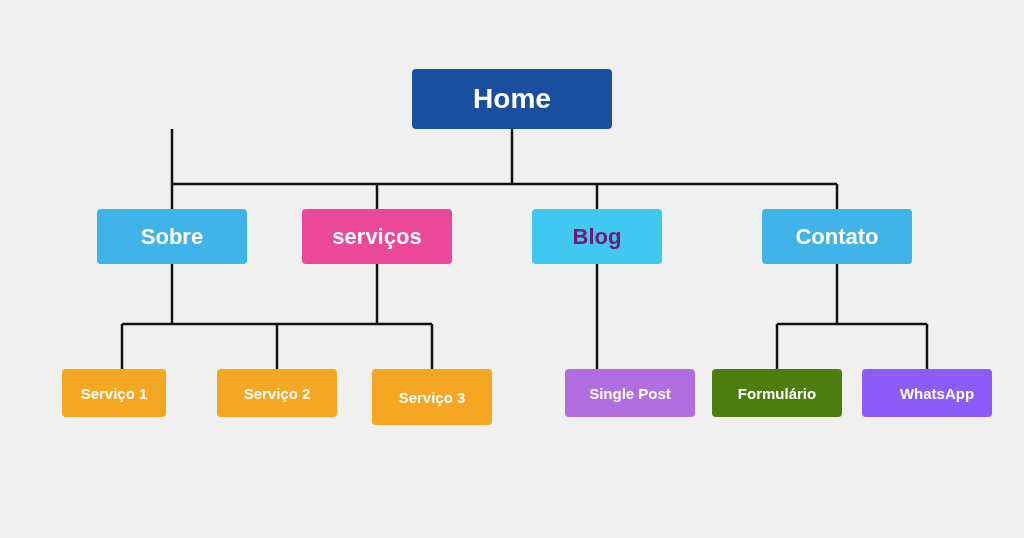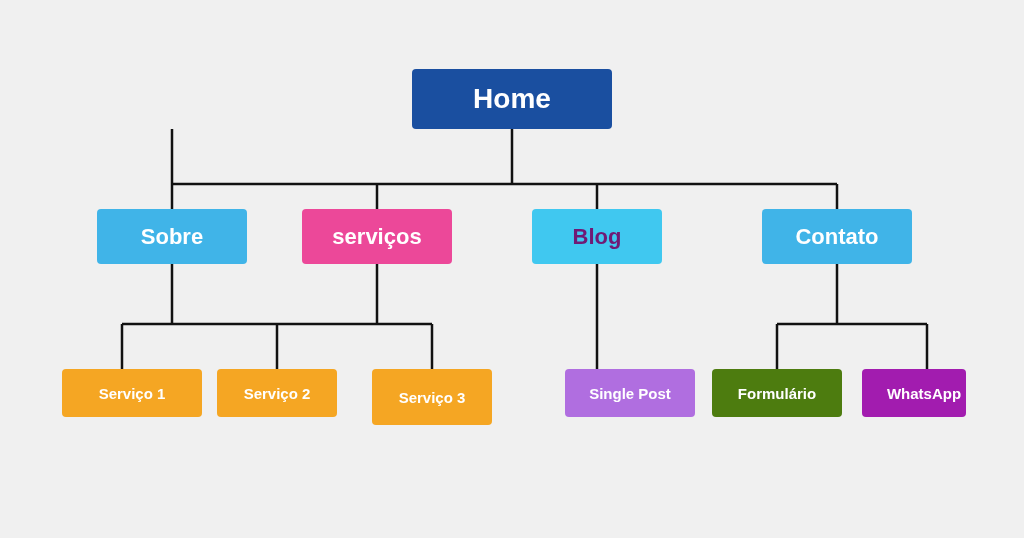--- a/index.html
+++ b/index.html
@@ -88,21 +88,21 @@
       width: 150px;
       height: 55px;
       left: 730px;
       top: 180px;
     }
 
     .node-servico1 {
       background: #f5a623;
       color: white;
       font-size: 15px;
-      width: 140px;
+      width: 104px;
       height: 48px;
       left: 30px;
       top: 340px;
     }
 
     .node-servico2 {
       background: #f5a623;
       color: white;
       font-size: 15px;
       width: 120px;
@@ -136,24 +136,24 @@
       background: #4d7c0f;
       color: white;
       font-size: 15px;
       width: 130px;
       height: 48px;
       left: 680px;
       top: 340px;
     }
 
     .node-whatsapp {
-      background: #a21caf;
-      color: white;
-      font-size: 15px;
-      width: 104px;
+      background: #8b5cf6;
+      color: white;
+      font-size: 15px;
+      width: 130px;
       height: 48px;
       left: 830px;
       top: 340px;
       padding-left: 32px;
     }
   </style>
 </head>
 <body>
 
 <div class="diagram">

